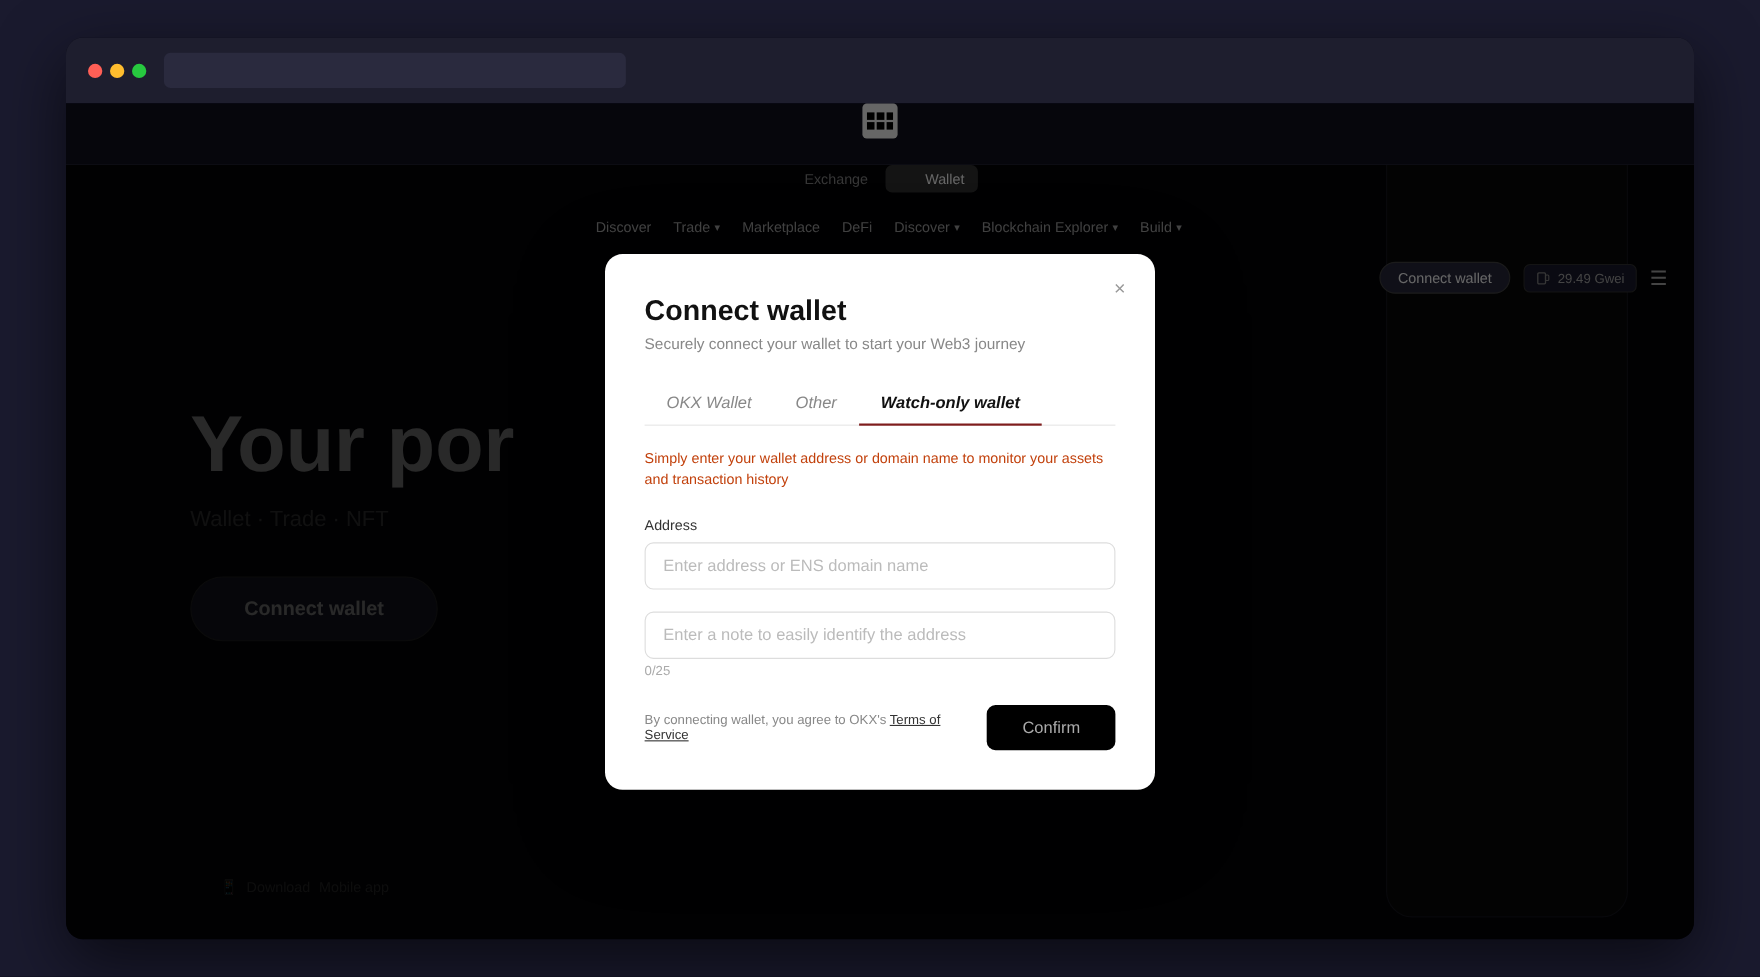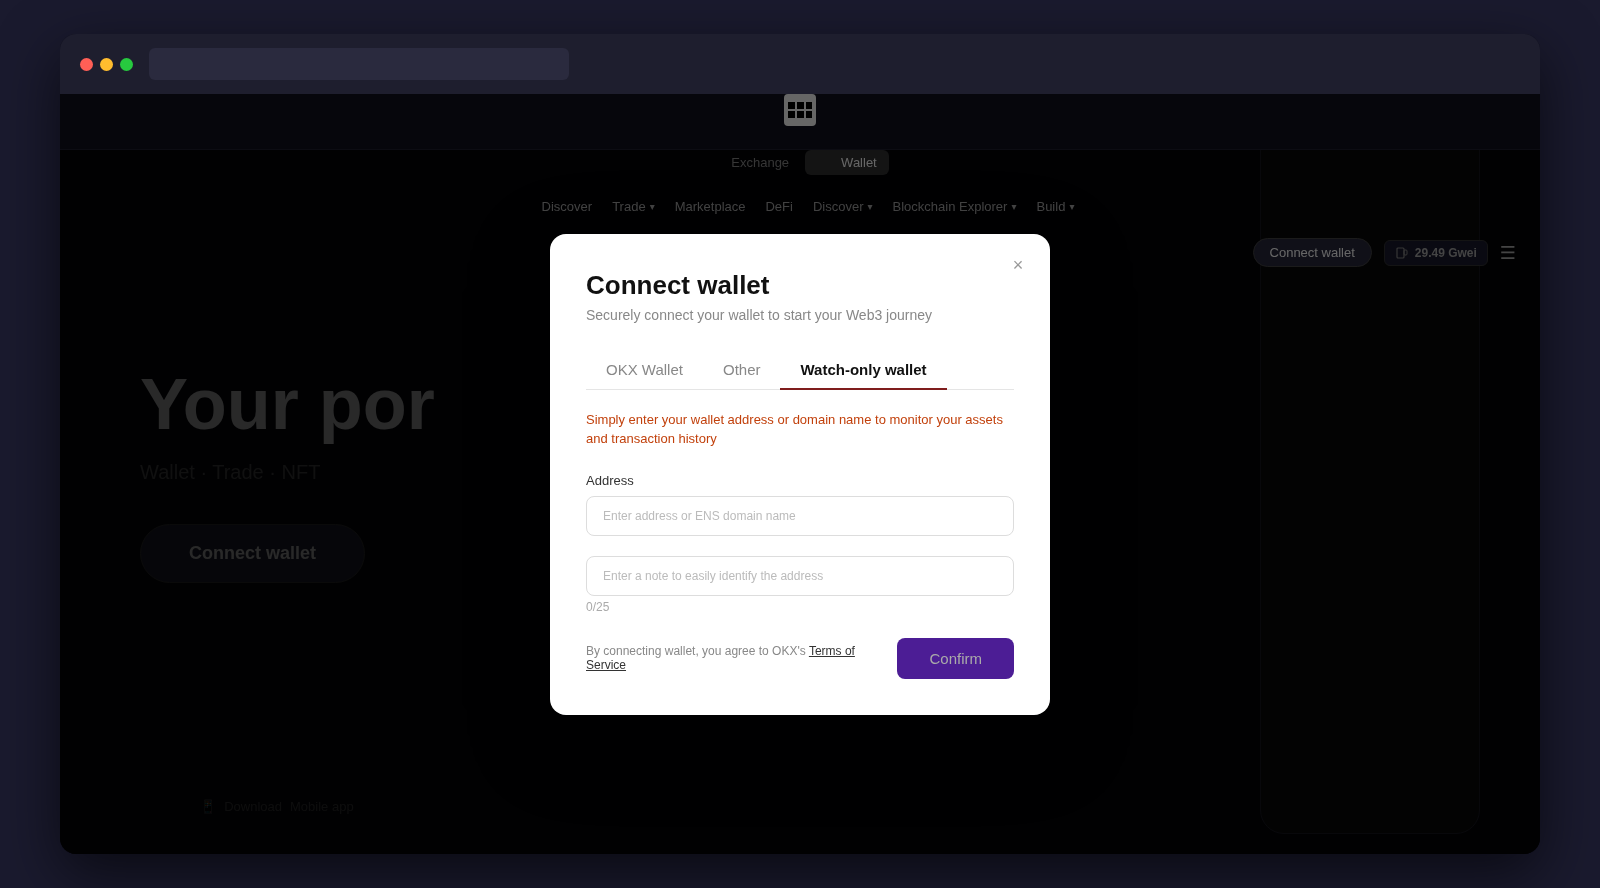--- a/index.html
+++ b/index.html
@@ -157,41 +157,40 @@
     .gwei-badge {
       background: #1a1a2e;
       border: 1px solid #333;
       border-radius: 6px;
       padding: 5px 10px;
       font-size: 12px;
       color: #aaa;
       display: flex;
       align-items: center;
       gap: 6px;
-      font-weight: bold;
     }
 
     .hamburger {
       color: #aaa;
       font-size: 18px;
       cursor: pointer;
     }
 
     
     .page-bg {
       position: absolute;
       top: 0;
       left: 0;
       right: 0;
       bottom: 0;
       display: flex;
       flex-direction: column;
       align-items: flex-start;
       justify-content: center;
-      padding: 60px 80px;
+      padding: 60px 113px;
       background: #08080f;
       filter: brightness(0.4);
     }
 
     .page-bg-title {
       font-size: 72px;
       font-weight: 700;
       color: #fff;
       line-height: 1.1;
       margin-bottom: 16px;
@@ -304,20 +303,21 @@
       padding: 10px 20px;
       font-size: 15px;
       color: #888;
       cursor: pointer;
       border-bottom: 2px solid transparent;
       margin-bottom: -1px;
       background: none;
       border-top: none;
       border-left: none;
       border-right: none;
+      font-style: italic;
     }
 
     .modal-tab.active {
       color: #111;
       border-bottom: 2px solid #7f1d1d;
       font-weight: 600;
     }
 
     .tab-description {
       font-size: 13px;
@@ -339,21 +339,21 @@
     .form-label .optional {
       color: #999;
       font-weight: 400;
     }
 
     .form-input {
       width: 100%;
       padding: 12px 16px;
       border: 1px solid #ddd;
       border-radius: 8px;
-      font-size: 12px;
+      font-size: 15px;
       color: #333;
       outline: none;
       margin-bottom: 20px;
       background: #fff;
     }
 
     .form-input::placeholder {
       color: #bbb;
     }
 
@@ -376,21 +376,21 @@
       color: #888;
     }
 
     .terms-link {
       color: #333;
       text-decoration: underline;
       cursor: pointer;
     }
 
     .confirm-btn {
-      background: #4c1d95;
+      background: #000000;
       color: #aaa;
       border: none;
       border-radius: 8px;
       padding: 12px 32px;
       font-size: 15px;
       font-weight: 500;
       cursor: not-allowed;
     }
 
     .chevron-down::after {

